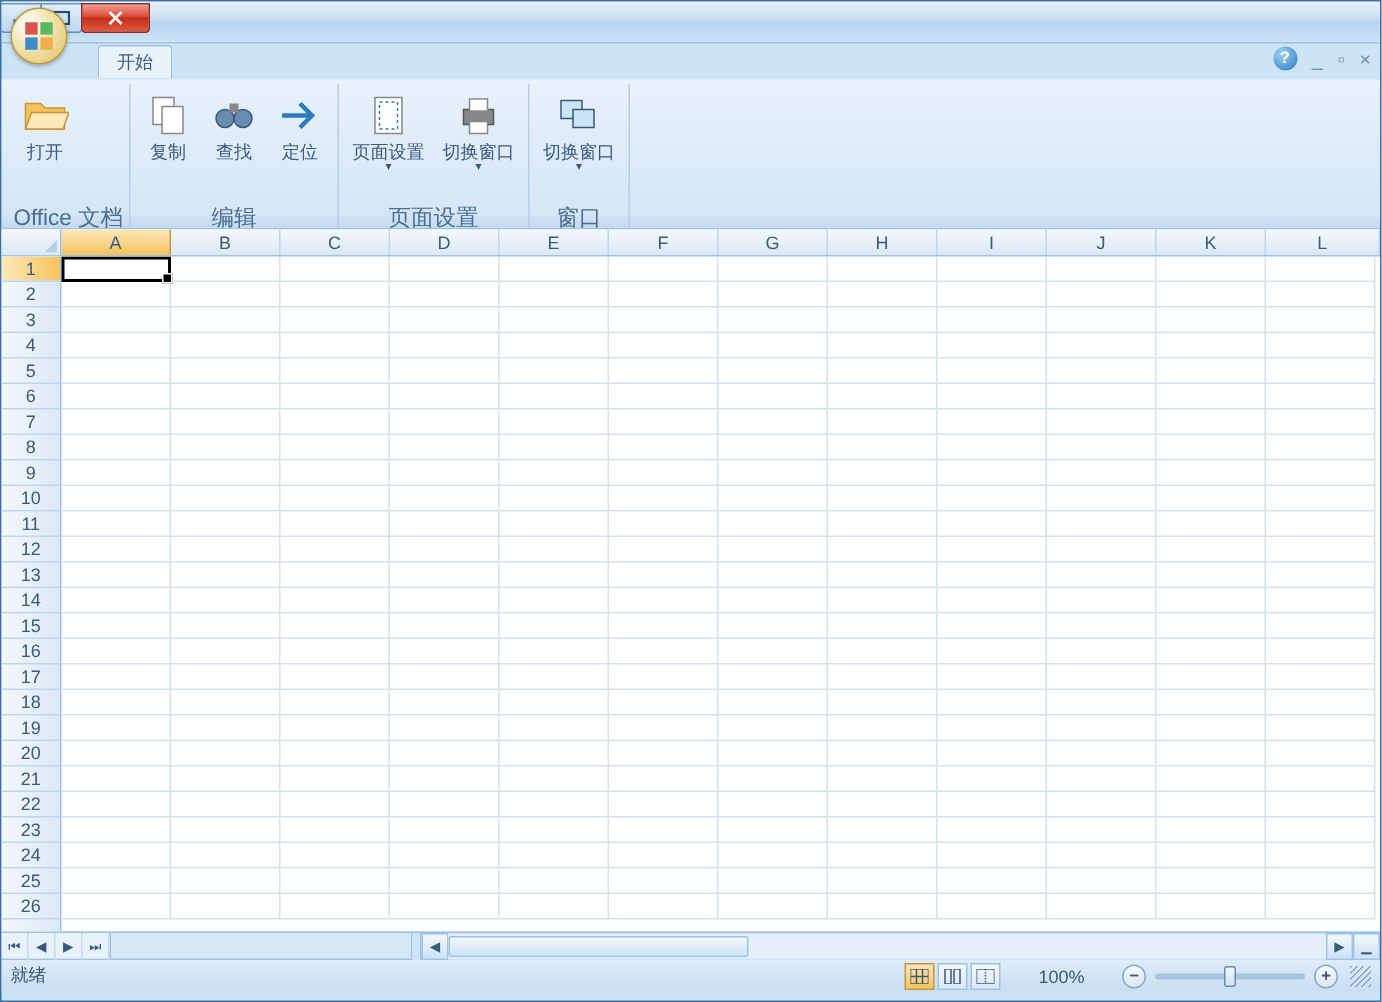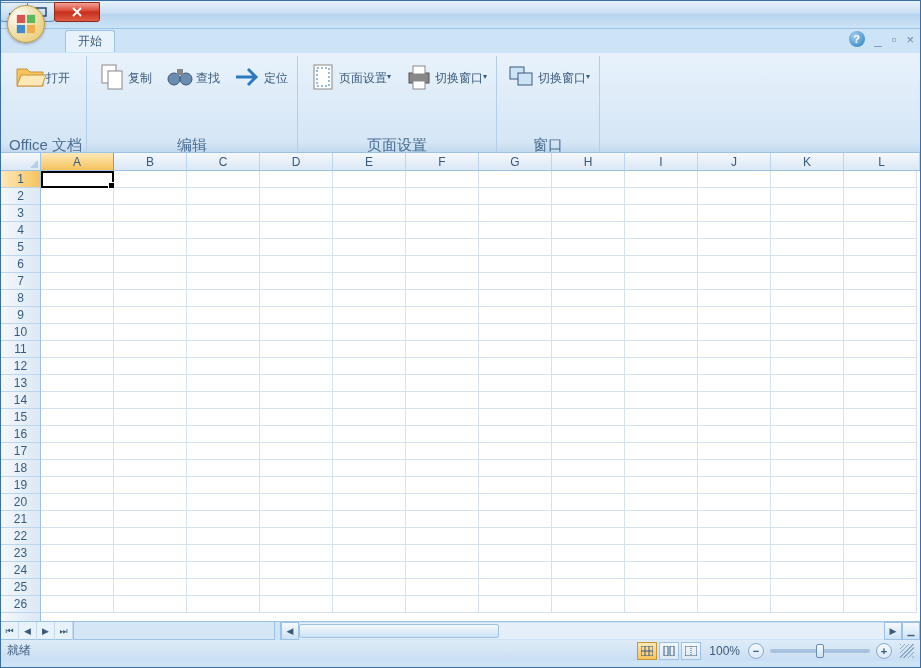--- a/index.html
+++ b/index.html
@@ -23,21 +23,21 @@
 .tab.active{background:#e8f2fb;border:1px solid #9ec2e6;border-bottom:none;border-radius:3px 3px 0 0}
 .ribbon-right{position:absolute;right:6px;top:2px;display:flex;gap:10px;align-items:center}
 .help-icon{width:16px;height:16px;border-radius:50%;background:radial-gradient(circle at 35% 30%,#9ecff3,#2b7abf);color:#fff;display:flex;align-items:center;justify-content:center;font-size:11px;font-weight:700;cursor:pointer}
 .mini-btn{color:#6a8cb0;cursor:pointer;font-size:13px}
 
 
 .ribbon{height:100px;background:linear-gradient(#e8f2fb,#d5e6f6 90%,#c3d9ee);border-bottom:1px solid #9ec2e6;display:flex;padding:3px 4px 0}
 .group{display:flex;flex-direction:column;border-right:1px solid #b5cee8;padding:0 4px}
 .group-body{flex:1;display:flex;gap:2px;align-items:flex-start;padding-top:2px}
 .group-label{height:16px;text-align:center;color:#4a6d91;font-size:15px}
-.rbtn{display:flex;flex-direction:row;align-items:center;padding:2px 4px;border:1px solid transparent;border-radius:3px;cursor:pointer;min-width:40px}
+.rbtn{display:flex;flex-direction:column;align-items:center;padding:2px 4px;border:1px solid transparent;border-radius:3px;cursor:pointer;min-width:40px}
 .rbtn-icon{width:32px;height:32px;display:flex;align-items:center;justify-content:center}
 .rbtn-label{color:#3a5a7c;margin-top:1px;text-align:center;line-height:14px;white-space:nowrap}
 .rbtn .drop{font-size:8px;color:#3a5a7c;line-height:6px}
 
 
 .grid-zone{height:468px;background:#fff;display:flex;flex-direction:column}
 .col-hdr-row{height:18px;display:flex;background:linear-gradient(#f4f8fc,#dbe8f5);border-bottom:1px solid #9ec2e6}
 .corner{width:40px;border-right:1px solid #9ec2e6;background:linear-gradient(#f4f8fc,#dbe8f5);position:relative}
 .corner::after{content:"";position:absolute;right:2px;bottom:2px;width:0;height:0;border-left:8px solid transparent;border-bottom:8px solid #b5cee8}
 .col-hdr{width:73px;border-right:1px solid #bcd6ef;display:flex;align-items:center;justify-content:center;color:#3a5a7c;cursor:pointer}
@@ -67,21 +67,21 @@
 .hs-track{flex:1;background:#e4effa;height:18px;border-top:1px solid #cde3f6;border-bottom:1px solid #cde3f6;position:relative}
 .hs-thumb{position:absolute;left:0;top:1px;width:200px;height:14px;background:linear-gradient(#f4f8fc,#cde3f6);border:1px solid #9ec2e6;border-radius:2px;cursor:pointer}
 .vs-btn{width:18px;height:18px}
 
 
 .statusbar{height:22px;background:linear-gradient(#dfecf8,#c8def2);border-top:1px solid #9ec2e6;display:flex;align-items:center;padding:0 6px}
 .status-left{color:#3a5a7c}
 .status-right{margin-left:auto;display:flex;align-items:center;gap:2px}
 .view-btn{width:20px;height:18px;border:1px solid #9ec2e6;background:linear-gradient(#f4f8fc,#dbe8f5);display:flex;align-items:center;justify-content:center;cursor:pointer}
 .view-btn.active{background:linear-gradient(#fde8b8,#f6c35c);border-color:#c9943a}
-.zoom-pct{color:#3a5a7c;margin:0 6px;cursor:pointer}
+.zoom-pct{color:#3a5a7c;margin:0 23px;cursor:pointer}
 .zoom-btn{width:16px;height:16px;border-radius:50%;border:1px solid #8aa9c9;display:flex;align-items:center;justify-content:center;background:linear-gradient(#f4f8fc,#dbe8f5);cursor:pointer;color:#3a5a7c;font-size:11px;font-weight:700}
 .zoom-track{width:100px;height:4px;background:#a8c3de;border-radius:2px;position:relative;margin:0 4px}
 .zoom-tick{position:absolute;left:50%;top:-3px;width:1px;height:10px;background:#6a8cb0}
 .zoom-thumb{position:absolute;left:46px;top:-5px;width:8px;height:14px;background:linear-gradient(#f4f8fc,#cde3f6);border:1px solid #6a8cb0;border-radius:2px;cursor:pointer}
 .resize-grip{width:14px;height:14px;margin-left:6px;background:repeating-linear-gradient(135deg,#8aa9c9 0 1px,transparent 1px 3px)}
 </style>
 </head>
 <body>
 
 <div class="titlebar">

